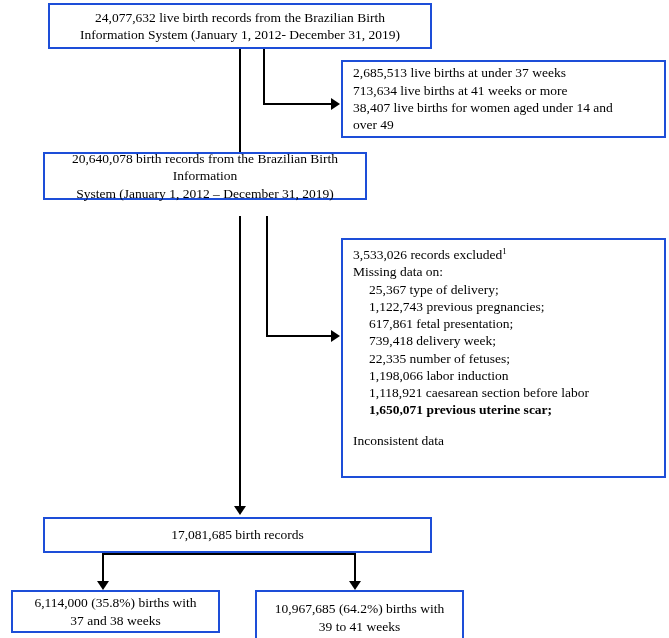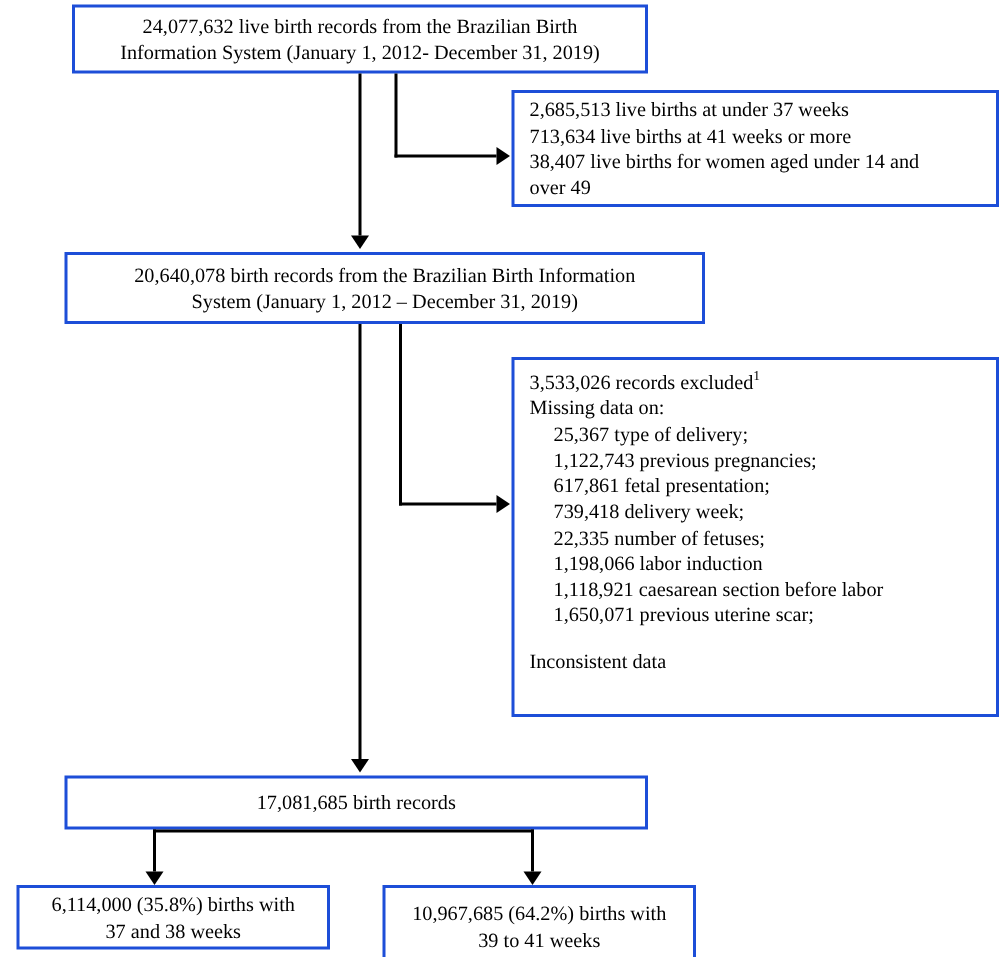--- a/index.html
+++ b/index.html
@@ -75,21 +75,21 @@
   <div class="hline" style="left:263px; top:103px; width:68px;"></div>
   <div class="arrow-right" style="left:331px; top:98px;"></div>
 
   <div class="box left" style="left:341px; top:60px; width:325px; height:78px;">
     <div class="box-text">2,685,513 live births at under 37 weeks
 713,634 live births at 41 weeks or more
 38,407 live births for women aged under 14 and
 over 49</div>
   </div>
 
-  <div class="box center" style="left:43px; top:168px; width:427px; height:48px;">
+  <div class="box center" style="left:43px; top:152px; width:324px; height:48px;">
     <div class="box-text">20,640,078 birth records from the Brazilian Birth Information
 System (January 1, 2012 – December 31, 2019)</div>
   </div>
 
   <div class="vline" style="left:239px; top:216px; height:290px;"></div>
   <div class="arrow-down" style="left:234px; top:506px;"></div>
 
   <div class="vline" style="left:266px; top:216px; height:121px;"></div>
   <div class="hline" style="left:266px; top:335px; width:65px;"></div>
   <div class="arrow-right" style="left:331px; top:330px;"></div>
@@ -100,21 +100,21 @@
         <span>3,533,026 records excluded</span><sup>1</sup>
       </div>
       <div>Missing data on:</div>
       <div style="padding-left:16px;">25,367 type of delivery;</div>
       <div style="padding-left:16px;">1,122,743 previous pregnancies;</div>
       <div style="padding-left:16px;">617,861 fetal presentation;</div>
       <div style="padding-left:16px;">739,418 delivery week;</div>
       <div style="padding-left:16px;">22,335 number of fetuses;</div>
       <div style="padding-left:16px;">1,198,066 labor induction</div>
       <div style="padding-left:16px;">1,118,921 caesarean section before labor</div>
-      <div style="padding-left:16px;">1,650,071 previous uterine scar;</div>
+      <div style="padding-left:16px;font-weight:bold;">1,650,071 previous uterine scar;</div>
       <div style="height:13px;"></div>
       <div>Inconsistent data</div>
     </div>
   </div>
 
   <div class="box center" style="left:43px; top:517px; width:389px; height:36px;">
     <div class="box-text">17,081,685 birth records</div>
   </div>
 
   <div class="hline" style="left:102px; top:553px; width:254px;"></div>

